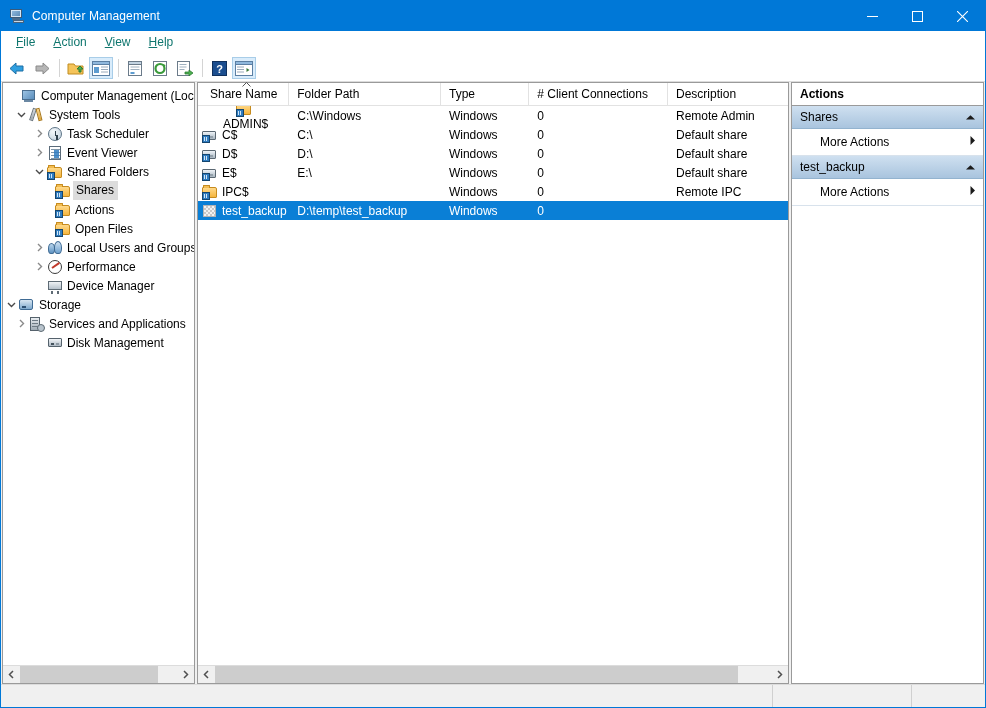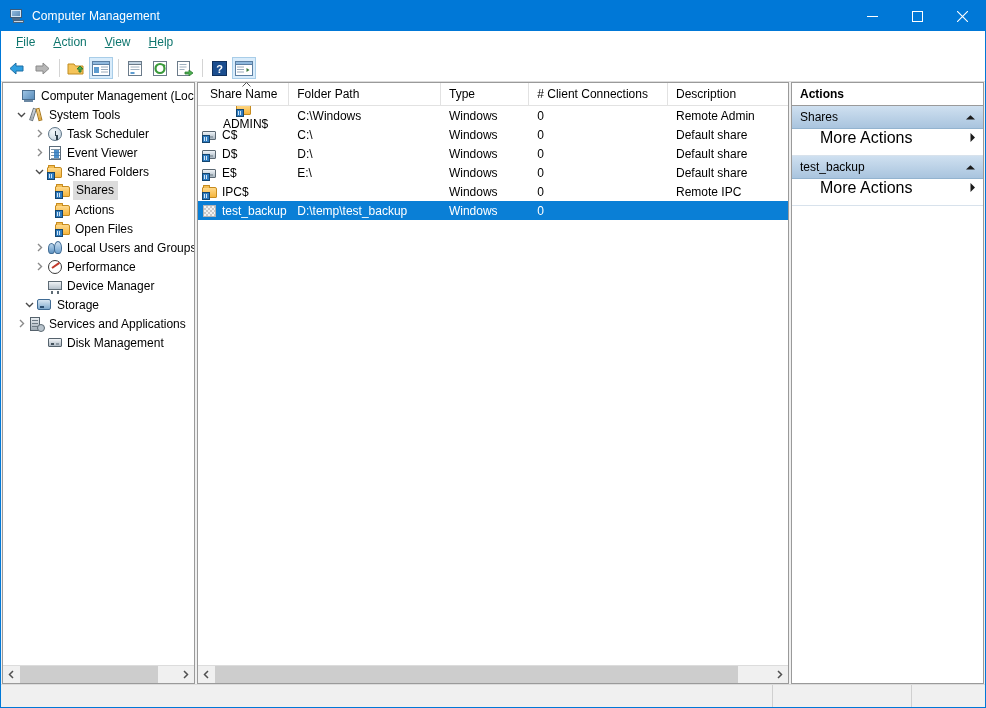--- a/index.html
+++ b/index.html
@@ -428,24 +428,24 @@
     height: 22px;
     display: flex; align-items: center;
     padding: 0 7px 0 8px;
     background: linear-gradient(180deg,#cfe0f0 0%,#a9c4de 100%);
     border-bottom: 1px solid #93b3cf;
     font-size: 12px;
     justify-content: space-between;
   }
   .act-item {
     height: 26px;
-    display: flex; 
+    display: flex; align-items: center;
     padding: 0 7px 0 28px;
     justify-content: space-between;
-    font-size: 16px;
+    font-size: 12px;
     background: #ffffff;
     border-bottom: 1px solid #d8e2ec;
   }
   .act-spacer { flex: 1 1 auto; background: #ffffff; }
 
   
   .hscroll {
     height: 17px; flex: 0 0 17px;
     background: #f0f0f0;
     display: flex; align-items: stretch;
@@ -699,21 +699,21 @@
           <div class="tree-label">Performance</div>
         </div>
 
         <div class="tree-row" style="padding-left:44px;">
           <div class="tree-icon">
               <div class="ic-device"></div>
             </div>
           <div class="tree-label">Device Manager</div>
         </div>
 
-        <div class="tree-row" style="padding-left:18px;">
+        <div class="tree-row" style="padding-left:0;">
           <div class="twisty">
             <svg width="9" height="9" viewBox="0 0 9 9">
                 <path d="M1 3 L4.5 6.5 L8 3" fill="none" stroke="#4a4a4a" stroke-width="1.4"></path>
               </svg>
           </div>
           <div class="tree-icon">
               <div class="ic-storage"></div>
             </div>
           <div class="tree-label">Storage</div>
         </div>

